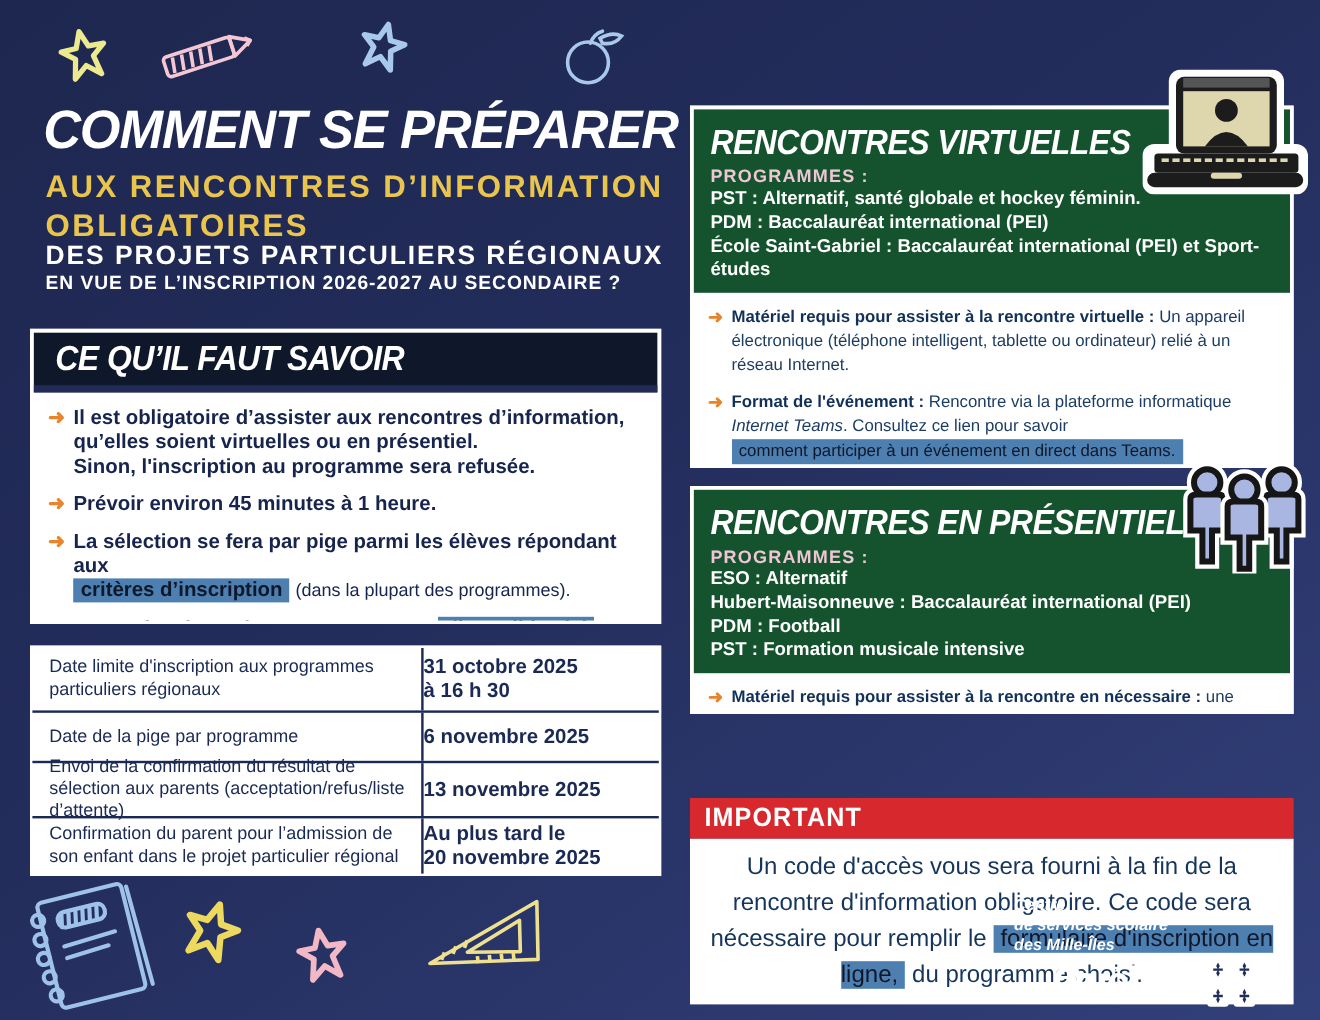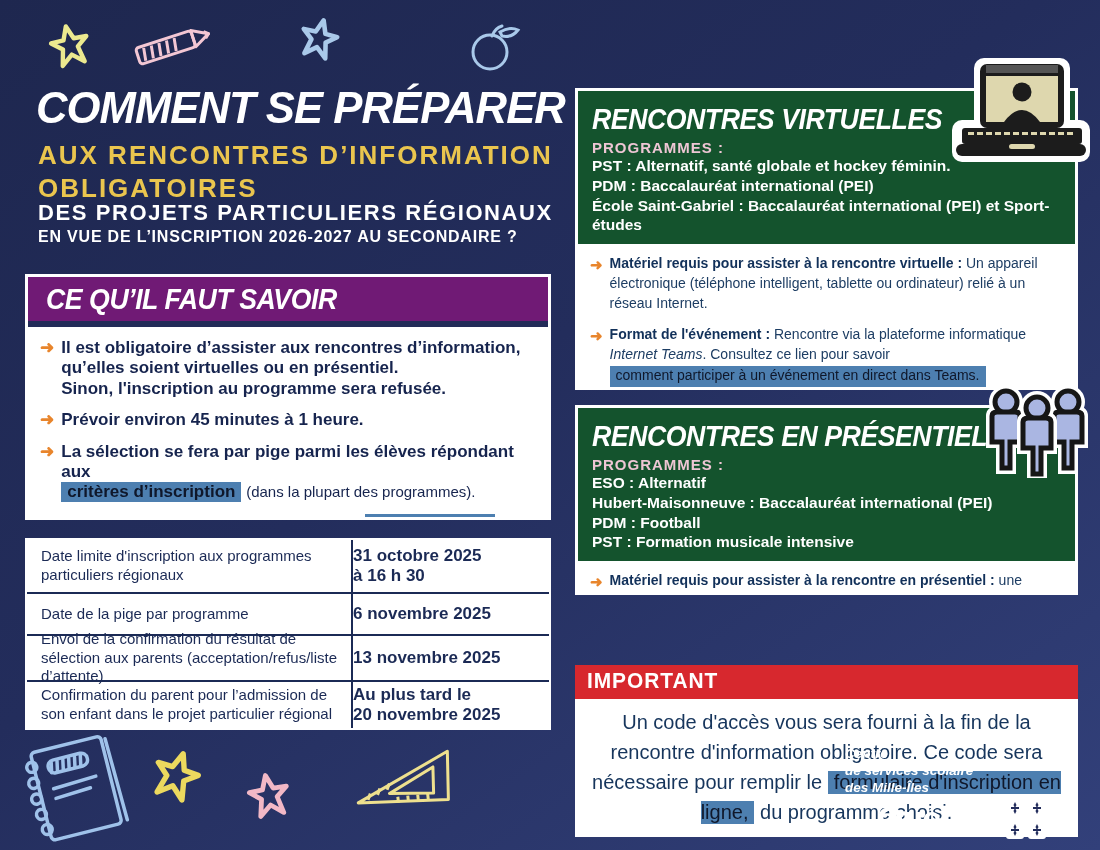--- a/index.html
+++ b/index.html
@@ -17,21 +17,21 @@
   .sub-yellow { color:#eac54e; font-weight:800; font-size:26px; letter-spacing:2px; white-space:nowrap; }
   .sub-y1 { left:38px; top:140px; }
   .sub-y2 { left:38px; top:173px; }
   .sub-white { left:38px; top:200px; font-size:22px; font-weight:800; letter-spacing:1.6px; white-space:nowrap; }
   .sub-small { left:38px; top:228px; font-size:16px; font-weight:800; letter-spacing:0.8px; white-space:nowrap; }
   .card-title { display:inline-block; font-size:29px; font-weight:800; font-style:italic;
     letter-spacing:-0.5px; transform:scaleX(0.92); transform-origin:left; white-space:nowrap; color:#fff; }
 
   .savoir-card { left:25px; top:274px; width:526px; height:246px; border:3px solid #fff;
     background:#fff; overflow:hidden; }
-  .savoir-header { background:#701a75; border-bottom:6px solid #222b58; padding:6px 0 5px 18px; }
+  .savoir-header { background:#0f172a; border-bottom:6px solid #222b58; padding:6px 0 5px 18px; }
   .savoir-body { padding:11px 14px 8px 12px; color:#16244e; }
   .bullet { display:flex; gap:7px; margin-bottom:11px; font-size:17px; font-weight:700; line-height:1.2; }
   .arrow { color:#e8852c; font-weight:700; flex:0 0 auto; }
   .hl { background:#4d7fb0; color:#0f172a; padding:0 6px 1px 6px; }
   .subnote { font-size:15px; font-weight:400; }
 
   
   .table-card { left:25px; top:538px; width:526px; border:2px solid #fff; background:#fff; color:#1b2a55; }
   .trow { display:flex; border-top:2px solid #1b2a55; }
   .trow:first-child { border-top:none; }
@@ -256,21 +256,21 @@
     </div>
     <div class="prog-line">
       <b>PST :</b>
       <span>Formation musicale intensive</span>
     </div>
   </div>
   <div class="rbody">
     <div class="rbullet" style="margin-bottom:0">
       <span class="arrow">➜</span>
       <span>
-        <span class="rbold">Matériel requis pour assister à la rencontre en présentiel :</span>
+        <span class="rbold">Matériel requis pour assister à la rencontre en nécessaire :</span>
         <span>une feuille et un crayon pour prendre des notes (si nécessaire).</span>
       </span>
     </div>
   </div>
 </div>
 
 <svg class="icon-abs" style="left:976px;top:386px" width="122" height="92" viewBox="0 0 122 92">
   <defs>
     <g id="person">
       <circle cx="0" cy="-26" r="11"></circle>

